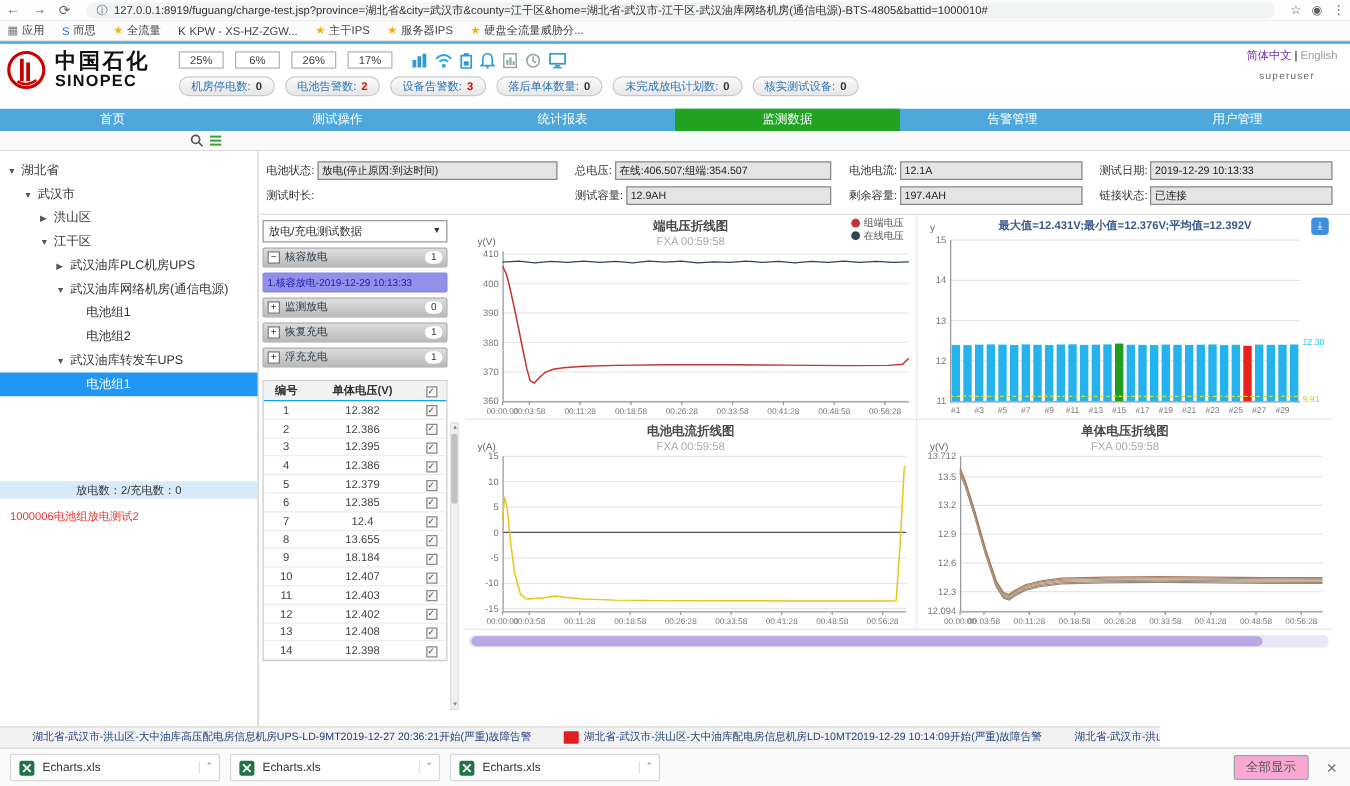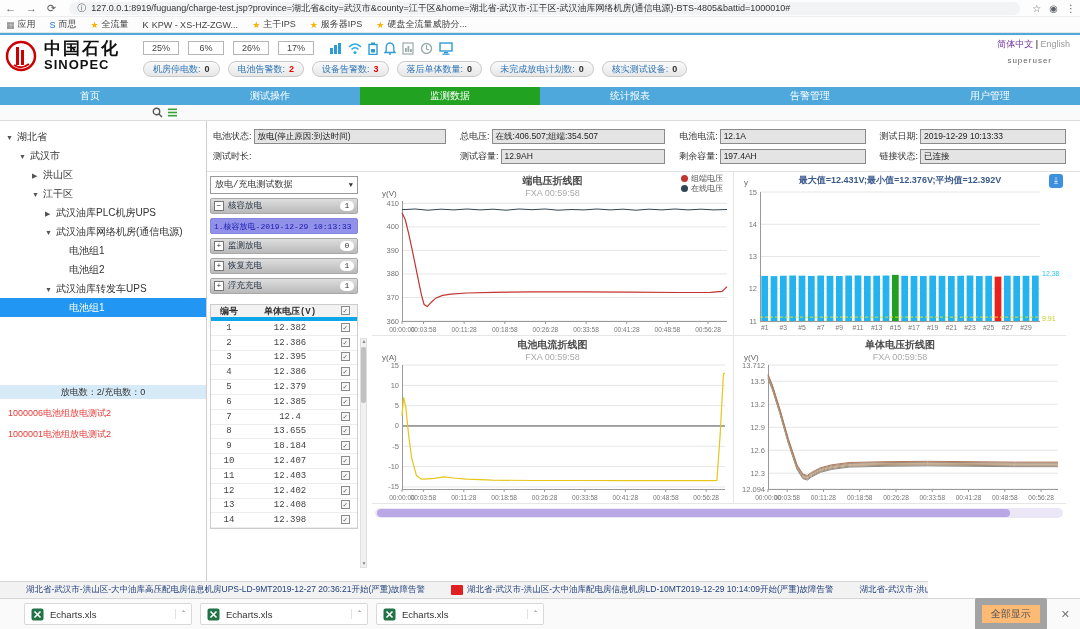--- a/index.html
+++ b/index.html
@@ -53,31 +53,31 @@
   .sb-links{position:absolute;left:0;top:282px;width:206px;}
   .sb-link{font-size:9px;color:#e53935;padding:4px 0 4px 8px;cursor:pointer;white-space:nowrap;}
 
   
   .infogrid{position:absolute;left:207px;top:121px;width:873px;height:51px;background:#fff;border-bottom:1px solid #e0e0e0;display:grid;grid-template-columns:1.25fr 1.1fr 1fr 1fr;grid-template-rows:1fr 1fr;padding:5px 14px 5px 6px;column-gap:14px;}
   .ifield{display:flex;align-items:center;}
   .ilab{font-size:9px;color:#333;white-space:nowrap;margin-right:2px;}
   .ival{flex:1;height:15px;background:#e4e4e4;border:1px solid #8a8a8a;font-size:8.5px;color:#222;line-height:13px;padding:0 3px;white-space:nowrap;overflow:hidden;}
 
   
-  .lpanel{position:absolute;left:210px;top:176px;width:148px;font-family:Liberation Mono, monospace;}
+  .lpanel{position:absolute;left:210px;top:176px;width:148px;}
   .dropdown{height:18px;border:1px solid #999;background:#fff;font-size:9px;color:#333;line-height:16px;padding:0 4px;position:relative;cursor:pointer;}
   .dropdown .caret{position:absolute;right:4px;top:0;font-size:7px;color:#333;}
   .ablock{position:relative;height:16px;margin-top:4px;border:1px solid #a8a8a8;border-radius:2px;background:linear-gradient(#dedede,#b9b9b9);display:flex;align-items:center;padding:0 3px;cursor:pointer;}
   .ablock .abtn{width:10px;height:10px;background:#fff;border:1px solid #777;font-size:8px;line-height:8px;text-align:center;color:#333;margin-right:4px;}
   .ablock .albl{flex:1;font-size:8.5px;color:#2b3a4a;white-space:nowrap;overflow:hidden;}
   .ablock .abadge{min-width:14px;height:10px;background:#fff;border-radius:5px;font-size:8px;color:#333;text-align:center;line-height:10px;}
   .ablock.entry{background:#9191e9;border-color:#8585dd;}
   .ablock.entry .albl{color:#1b1bb0;font-size:8px;}
   .vtable{margin-top:10px;border:1px solid #ccc;}
-  .thead{display:flex;height:16px;background:#f2f2f2;border-bottom:4px solid #0ea5e9;font-size:9px;font-weight:bold;color:#333;align-items:center;}
+  .thead{display:flex;height:16px;background:#f2f2f2;border-bottom:1px solid #0ea5e9;font-size:9px;font-weight:bold;color:#333;align-items:center;}
   .trow{display:flex;height:14.8px;border-bottom:1px solid #ededed;font-size:9px;color:#444;align-items:center;}
   .c-no{width:36px;text-align:center;}
   .c-v{flex:1;text-align:center;}
   .c-chk{width:24px;text-align:center;}
   .chk{display:inline-block;width:9px;height:9px;border:1px solid #8a8a8a;background:#f6f6f6;font-size:7px;line-height:8px;color:#445;cursor:pointer;}
   .vsb{position:absolute;right:-9px;top:162px;width:7px;height:230px;background:#f1f1f1;border:1px solid #e0e0e0;}
   .vsb .thumb{position:absolute;left:0;top:8px;width:5px;height:56px;background:#c1c1c1;border-radius:2px;}
   .vsb .a{position:absolute;left:0;width:6px;font-size:5px;color:#888;text-align:center;}
 
   
@@ -101,21 +101,21 @@
   .titem{display:inline-flex;align-items:center;font-size:8.5px;color:#24427c;margin-left:26px;}
   .tbadge{display:none;width:12px;height:10px;background:#e02020;border-radius:1px;margin-right:4px;}
   .titem.badged .tbadge{display:inline-block;}
 
   
   .dlbar{position:absolute;left:0;top:598px;width:1080px;height:31px;background:#fafafa;border-top:1px solid #d5d5d5;display:flex;align-items:center;}
   .dlchip{display:flex;align-items:center;width:168px;height:22px;background:#fff;border:1px solid #d9d9d9;border-radius:2px;margin-left:8px;padding:0 6px;cursor:pointer;}
   .dlchip .dlname{flex:1;font-size:9.5px;color:#333;margin-left:6px;}
   .dlchip .dlcaret{font-size:9px;color:#777;border-left:1px solid #e2e2e2;padding-left:6px;cursor:pointer;}
   .dlright{margin-left:auto;display:flex;align-items:center;margin-right:10px;}
-  .showall{font-size:10px;color:#555;border:7px solid #a3a3a3;border-radius:2px;padding:2px 9px;cursor:pointer;background:#fdba74;}
+  .showall{font-size:10px;color:#555;border:1px solid #a3a3a3;border-radius:2px;padding:2px 9px;cursor:pointer;background:#f9a8d4;}
   .dlclose{font-size:11px;color:#777;margin-left:14px;cursor:pointer;}
 </style>
 </head>
 <body>
 
 <div class="screen">
 
   <div class="urlbar">
     <span class="navic">←</span>
     <span class="navic">→</span>
@@ -260,22 +260,22 @@
     <div class="langrow">
       <span class="lang-zh">简体中文</span><span> | </span><span class="lang-en">English</span>
     </div>
     <div class="usertag">superuser</div>
   </div>
 
   <div class="nav">
 
   <div class="navtab">首页</div>
       <div class="navtab">测试操作</div>
+      <div class="navtab">统计报表</div>
       <div class="navtab active">监测数据</div>
-      <div class="navtab">统计报表</div>
       <div class="navtab">告警管理</div>
       <div class="navtab">用户管理</div>
     </div>
 
   <div class="searchrow">
     <span class="sp"></span>
     <span class="sic">
       <svg width="11" height="11" viewBox="0 0 11 11">
           <circle cx="4.5" cy="4.5" r="3.2" fill="none" stroke="#555" stroke-width="1.4"></circle>
           <line x1="7" y1="7" x2="10" y2="10" stroke="#555" stroke-width="1.4"></line>
@@ -330,21 +330,20 @@
         </div>
 
         <div class="tnode selected" style="padding-left: 58px;">
           <span class="arr"></span><span>电池组1</span>
         </div>
       </div>
     <div class="sb-counts">放电数：2/充电数：0</div>
     <div class="sb-links">
 
     <div class="sb-link">1000006电池组放电测试2</div>
-        <div class="sb-link">1000001电池组放电测试2</div>
       </div>
   </div>
 
   <div class="infogrid">
 
       <div class="ifield">
         <span class="ilab">电池状态:</span>
         <span class="ival">放电(停止原因:到达时间)</span>
       </div>
 
@@ -749,21 +748,21 @@
       </span>
 
       <span class="titem">
 
         <span>湖北省-武汉市-洪山区-大中油库转发车UPS-ZKZT2019-12-27 14:56:58开始(单体落后升级告警</span>
       </span>
 
     </div>
 
   <div class="dlbar">
-    <span style="display:flex;padding-left:16px;">
+    <span style="display:flex;">
 
         <span class="dlchip">
           <svg width="13" height="13" viewBox="0 0 13 13">
             <rect x="0.5" y="0.5" width="12" height="12" rx="2" fill="#217346"></rect>
             <path d="M3.5 3.5 L9.5 9.5 M9.5 3.5 L3.5 9.5" stroke="#fff" stroke-width="1.6"></path>
           </svg>
           <span class="dlname">Echarts.xls</span>
           <span class="dlcaret">ˆ</span>
         </span>
 

